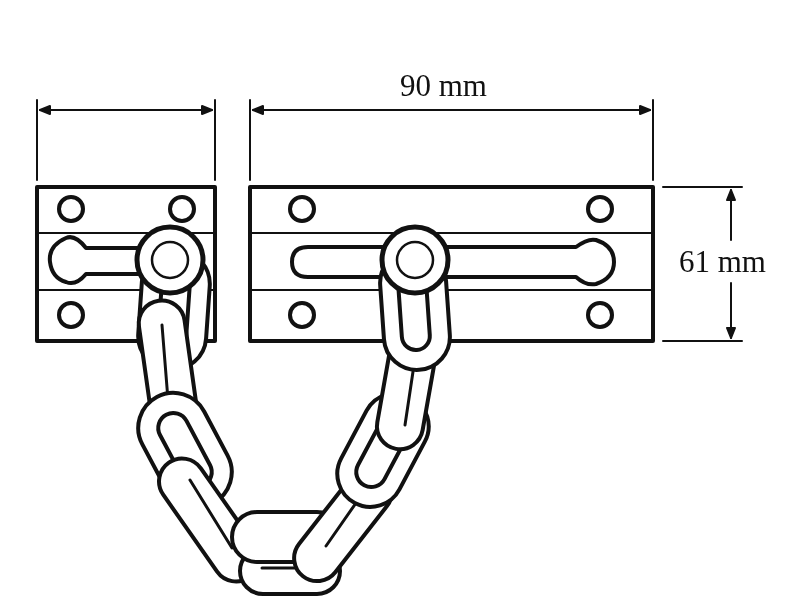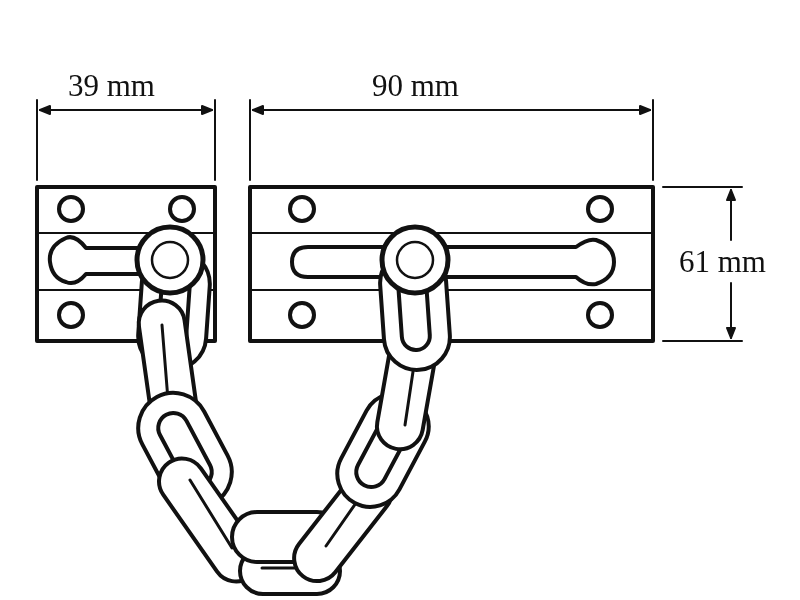--- a/index.html
+++ b/index.html
@@ -103,16 +103,15 @@
     <g>
       <circle cx="170" cy="260" r="33" stroke-width="5" fill="#ffffff"></circle>
       <circle cx="170" cy="260" r="18" stroke-width="2.5" fill="#ffffff"></circle>
     </g>
     <g>
       <circle cx="415" cy="260" r="33" stroke-width="5" fill="#ffffff"></circle>
       <circle cx="415" cy="260" r="18" stroke-width="2.5" fill="#ffffff"></circle>
     </g>
   </svg>
 
-  <div class="dim-label" style="left:68px; top:70px;">39 mm</div>
-  <div class="dim-label" style="left:372px; top:70px;">90 mm</div>
+  <div class="dim-label" style="left:400px; top:70px;">90 mm</div>
   <div class="dim-label" style="left:679px; top:246px;">61 mm</div>
 </div>
 
 </body></html>

